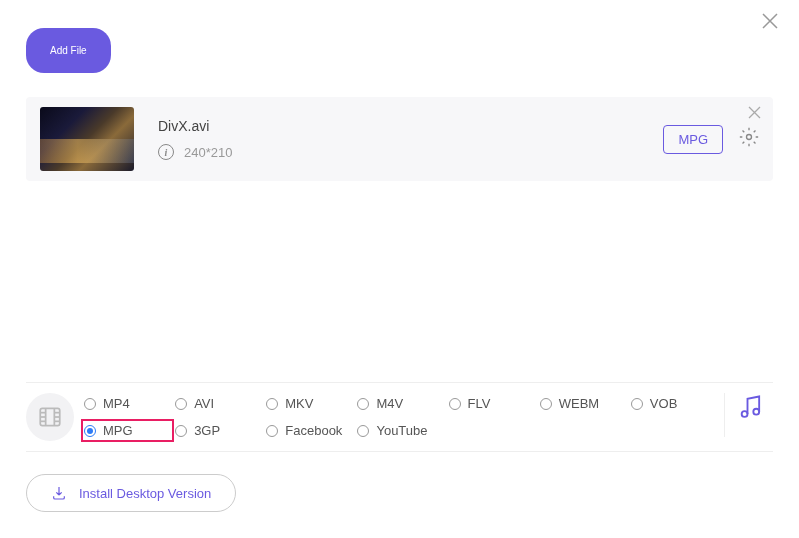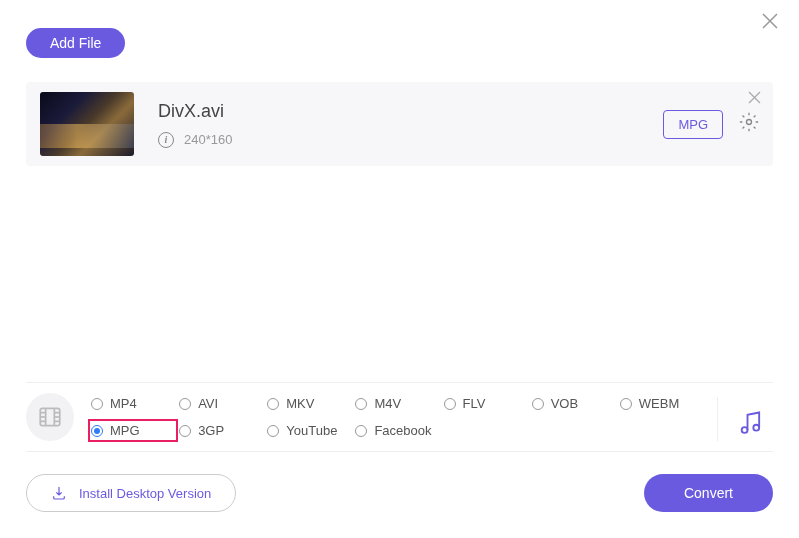--- a/index.html
+++ b/index.html
@@ -21,22 +21,22 @@
       cursor: pointer;
       color: #999;
       font-size: 20px;
       padding: 4px;
     }
     .add-file-btn {
       background: #6A5AE0;
       color: #fff;
       border: none;
       border-radius: 18px;
-      padding: 7px 24px;
-      font-size: 14px;
+      padding: 17px 24px;
+      font-size: 10px;
       cursor: pointer;
       margin: 28px 0 0 26px;
     }
     .file-row {
       margin: 24px 26px 0 26px;
       background: #F7F7F9;
       border-radius: 4px;
       display: flex;
       align-items: center;
       padding: 10px 14px;
@@ -58,21 +58,21 @@
       right: 0;
       height: 24px;
       background: linear-gradient(90deg, rgba(255,180,80,0.3) 0%, rgba(255,200,100,0.5) 40%, rgba(100,120,160,0.3) 100%);
     }
     .file-info {
       margin-left: 24px;
       flex: 1;
     }
     .file-name {
       color: #444;
-      font-size: 18px;
+      font-size: 14px;
       margin-bottom: 10px;
     }
     .file-meta {
       color: #999;
       font-size: 13px;
       display: flex;
       align-items: center;
       gap: 10px;
     }
     .info-icon-circle {
@@ -120,22 +120,22 @@
       bottom: 0;
       left: 0;
       right: 0;
       padding: 0 26px 26px 26px;
     }
     .format-bar {
       border-top: 1px solid #eee;
       border-bottom: 1px solid #eee;
       padding: 10px 0;
       display: flex;
-      align-items: flex-end;
-      gap: 11px;
+      align-items: flex-start;
+      gap: 4px;
       margin-top: 48px;
     }
     .film-icon-wrap {
       width: 48px;
       height: 48px;
       background: #F2F2F4;
       border-radius: 50%;
       display: flex;
       align-items: center;
       justify-content: center;
@@ -192,21 +192,21 @@
       flex-shrink: 0;
     }
     .music-icon {
       color: #6A5AE0;
       flex-shrink: 0;
       padding: 0 8px;
       cursor: pointer;
     }
     .footer {
       display: flex;
-      justify-content: space-between;
+      justify-content: flex-start;
       align-items: center;
       margin-top: 22px;
     }
     .install-btn {
       border: 1px solid #ccc;
       background: transparent;
       color: #6A5AE0;
       border-radius: 20px;
       padding: 10px 24px;
       font-size: 13px;
@@ -237,21 +237,21 @@
 </div>
 
 <button class="add-file-btn">Add File</button>
 
 <div class="file-row">
   <div class="thumbnail"></div>
   <div class="file-info">
     <div class="file-name">DivX.avi</div>
     <div class="file-meta">
       <span class="info-icon-circle">i</span>
-      <span>240*160</span>
+      <span>240*210</span>
     </div>
   </div>
   <div class="row-right">
     <button class="format-badge">MPG</button>
     <span class="gear-icon">
       <svg width="20" height="20" viewBox="0 0 24 24" fill="none" stroke="currentColor" stroke-width="1.6">
         <circle cx="12" cy="12" r="3"></circle>
         <path d="M12 1v3m0 16v3M4.22 4.22l2.12 2.12m11.32 11.32l2.12 2.12M1 12h3m16 0h3M4.22 19.78l2.12-2.12m11.32-11.32l2.12-2.12"></path>
       </svg>
     </span>
@@ -294,58 +294,57 @@
         <div class="format-option">
           <span class="radio"></span>
           <span>M4V</span>
         </div>
         <div class="format-option">
           <span class="radio"></span>
           <span>FLV</span>
         </div>
         <div class="format-option">
           <span class="radio"></span>
+          <span>WEBM</span>
+        </div>
+        <div class="format-option">
+          <span class="radio"></span>
           <span>VOB</span>
-        </div>
-        <div class="format-option">
-          <span class="radio"></span>
-          <span>WEBM</span>
         </div>
         <div class="format-option highlighted">
           <span class="radio selected"></span>
           <span>MPG</span>
         </div>
         <div class="format-option">
           <span class="radio"></span>
           <span>3GP</span>
         </div>
         <div class="format-option">
           <span class="radio"></span>
+          <span>Facebook</span>
+        </div>
+        <div class="format-option">
+          <span class="radio"></span>
           <span>YouTube</span>
-        </div>
-        <div class="format-option">
-          <span class="radio"></span>
-          <span>Facebook</span>
         </div>
       </div>
     <div class="vsep"></div>
     <div class="music-icon">
       <svg width="28" height="28" viewBox="0 0 24 24" fill="none" stroke="currentColor" stroke-width="1.6">
         <path d="M9 18V5l10-2v13"></path>
         <circle cx="6.5" cy="18" r="2.5"></circle>
         <circle cx="16.5" cy="16" r="2.5"></circle>
       </svg>
     </div>
   </div>
 
   <div class="footer">
     <button class="install-btn">
       <svg width="16" height="16" viewBox="0 0 24 24" fill="none" stroke="currentColor" stroke-width="1.8">
         <path d="M12 3v12m0 0l-4-4m4 4l4-4M4 17v2a2 2 0 002 2h12a2 2 0 002-2v-2"></path>
       </svg>
       <span>Install Desktop Version</span>
     </button>
-    <button class="convert-btn">Convert</button>
   </div>
 </div>
 
 
 
 
 </body></html>

